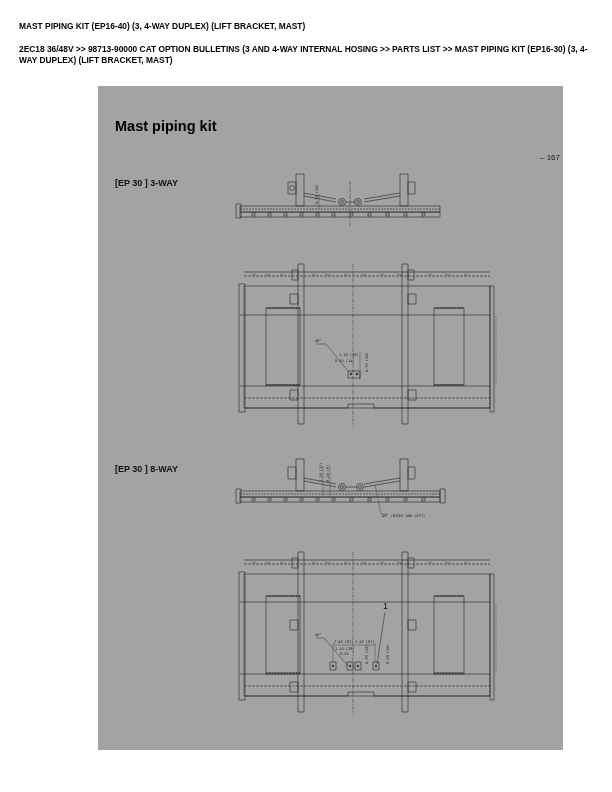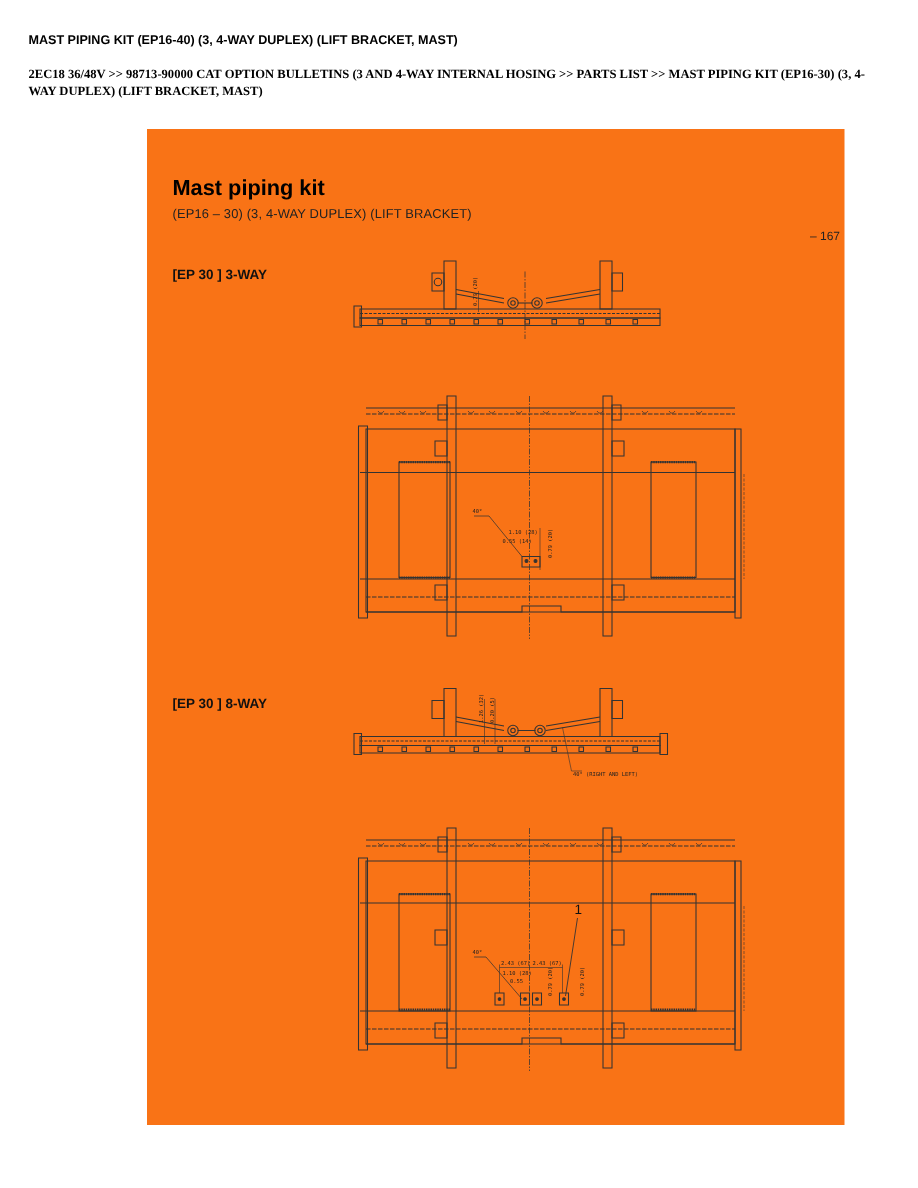--- a/index.html
+++ b/index.html
@@ -1,38 +1,37 @@
 <!DOCTYPE html>
 <html><head>
 <meta charset="utf-8">
 <style>
   html, body { margin: 0; padding: 0; background: #ffffff; }
   body { width: 612px; height: 792px; position: relative; overflow: hidden;
          font-family: "Liberation Sans", sans-serif; color: #000; }
   .doc-title { position: absolute; left: 19px; top: 21px; font-size: 8.4px; font-weight: bold; letter-spacing: 0; }
-  .breadcrumb { position: absolute; left: 19px; top: 44px; width: 575px; font-size: 8.4px; font-weight: bold; line-height: 11px; font-family: Liberation Serif, serif; }
-  .panel { position: absolute; left: 98px; top: 86px; width: 465px; height: 664px; background: #f97316; }
+  .breadcrumb { position: absolute; left: 19px; top: 44px; width: 575px; font-size: 8.4px; font-weight: bold; line-height: 11px; }
+  .panel { position: absolute; left: 98px; top: 86px; width: 465px; height: 664px; background: #a3a3a3; }
   .pg-title { position: absolute; left: 17px; top: 32px; font-size: 14.5px; font-weight: bold; }
   .pg-subtitle { position: absolute; left: 17px; top: 51px; font-size: 8.6px; color: #222; letter-spacing: 0.1px; }
   .pg-num { position: absolute; right: 3px; top: 47px; font-size: 8px; color: #222; margin-top: 20px; }
   .sec-label { position: absolute; left: 17px; font-size: 9px; font-weight: bold; color: #111; margin-top: 22px; }
   svg.draw { position: absolute; left: 0; top: 0; }
   svg.draw * { vector-effect: non-scaling-stroke; }
   .tiny { font-family: "DejaVu Sans Mono", monospace; font-size: 3.6px; fill: #222; }
   .callout { font-family: "Liberation Sans", sans-serif; font-size: 9px; fill: #111; }
 </style>
 </head>
 <body>
 
 <div class="doc-title">MAST PIPING KIT (EP16-40) (3, 4-WAY DUPLEX) (LIFT BRACKET, MAST)</div>
 <div class="breadcrumb">2EC18 36/48V &gt;&gt; 98713-90000 CAT OPTION BULLETINS (3 AND 4-WAY INTERNAL HOSING &gt;&gt; PARTS LIST &gt;&gt; MAST PIPING KIT (EP16-30) (3, 4-WAY DUPLEX) (LIFT BRACKET, MAST)</div>
 
 <div class="panel">
   <div class="pg-title">Mast piping kit</div>
-  <div class="pg-subtitle">(EP16 – 30)  (3, 4-WAY DUPLEX) (LIFT BRACKET)</div>
   <div class="pg-num">– 167</div>
 
   <div class="sec-label" style="top:70px">[EP 30 ] 3-WAY</div>
   <div class="sec-label" style="top:356px">[EP 30 ] 8-WAY</div>
 
   <svg class="draw" width="465" height="664" stroke="#333" fill="none" stroke-width="0.7">
 
     <rect x="142" y="120" width="200" height="6"></rect>
     <rect x="142" y="126" width="200" height="5"></rect>
     <line x1="142" y1="123" x2="342" y2="123" stroke-dasharray="2,1"></line>

